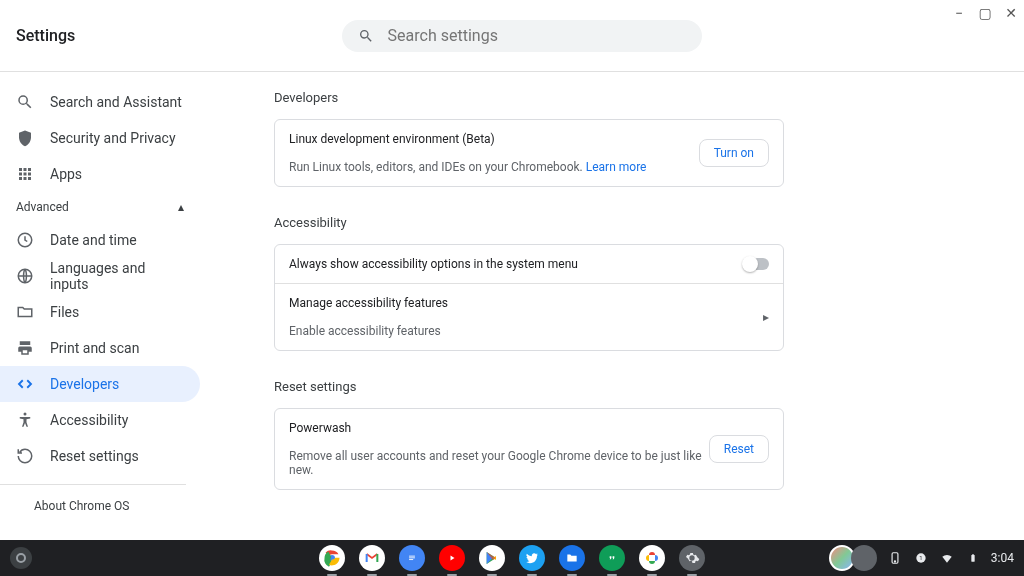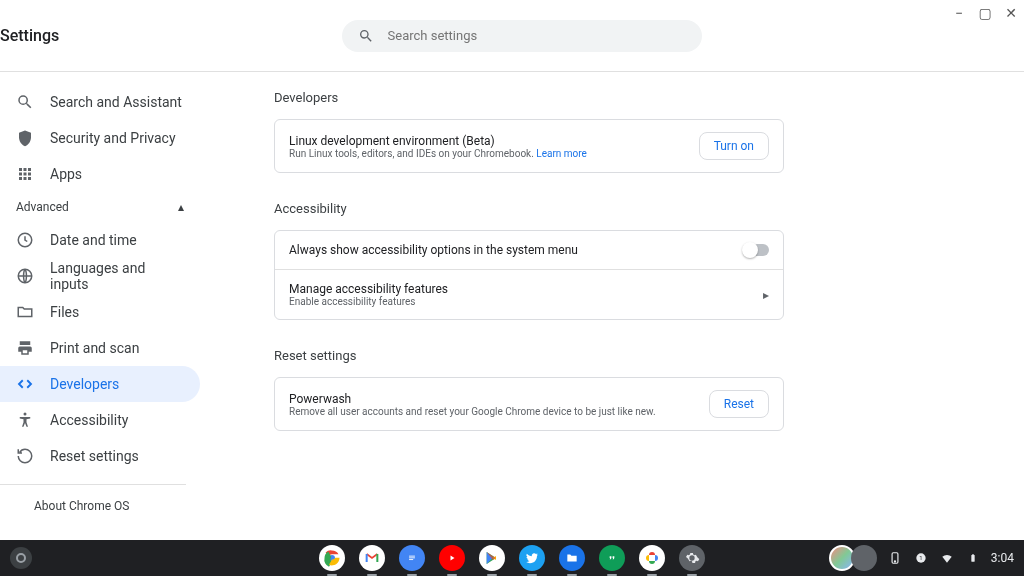--- a/index.html
+++ b/index.html
@@ -1,40 +1,40 @@
 <!DOCTYPE html>
 <html><head>
 <meta charset="utf-8">
 <style>
 * { box-sizing: border-box; margin: 0; padding: 0; font-family: "Roboto", "Helvetica Neue", Arial, sans-serif; }
 html, body { width: 1024px; height: 576px; overflow: hidden; background: #fff; }
 .window { width: 1024px; height: 576px; position: relative; }
 .window-controls { position: absolute; top: 6px; right: 6px; display: flex; gap: 12px; }
 .window-controls span { width: 14px; height: 14px; display: flex; align-items: center; justify-content: center; color: #555; font-size: 14px; cursor: pointer; }
-.header { height: 72px; display: flex; align-items: center; padding: 0 0; border-bottom: 1px solid #e0e0e0; }
+.header { height: 72px; display: flex; align-items: center; padding: 0 16px; border-bottom: 1px solid #e0e0e0; }
 .header-title { font-size: 16px; color: #202124; font-weight: 500; }
 .search-wrap { margin-left: auto; margin-right: auto; position: relative; left: -20px; }
 .search { width: 360px; height: 32px; border-radius: 16px; background: #f1f3f4; display: flex; align-items: center; padding: 0 16px; gap: 14px; }
-.search input { border: none; background: transparent; outline: none; font-size: 13px; color: #5f6368; width: 100%; }
+.search input { border: none; background: transparent; outline: none; font-size: 16px; color: #5f6368; width: 100%; }
 .search-icon { width: 16px; height: 16px; color: #5f6368; }
 .body { display: flex; height: calc(576px - 72px - 36px); }
 .sidebar { width: 200px; padding-top: 12px; }
 .nav-item { display: flex; align-items: center; gap: 16px; height: 36px; padding: 0 16px; font-size: 14px; color: #3c4043; cursor: pointer; border-top-right-radius: 18px; border-bottom-right-radius: 18px; }
 .nav-item.active { background: #e8f0fe; color: #1a73e8; }
 .nav-icon { width: 18px; height: 18px; display: flex; align-items: center; justify-content: center; color: #5f6368; }
 .nav-item.active .nav-icon { color: #1a73e8; }
 .section-label { display: flex; align-items: center; justify-content: space-between; padding: 8px 16px; font-size: 12px; color: #3c4043; cursor: pointer; }
 .about-row { padding: 14px 34px; font-size: 12px; color: #3c4043; border-top: 1px solid #e0e0e0; margin-top: 10px; cursor: pointer; margin-right: 14px; }
 .content { flex: 1; padding: 18px 40px 0 74px; }
 .group-title { font-size: 13px; color: #3c4043; margin-bottom: 14px; }
 .card { border: 1px solid #dadce0; border-radius: 6px; margin-bottom: 28px; width: 510px; }
 .row { display: flex; align-items: center; justify-content: space-between; padding: 12px 14px; }
 .row + .row { border-top: 1px solid #e0e0e0; }
 .row-text .title { font-size: 12px; color: #202124; }
-.row-text .sub { font-size: 10px; color: #5f6368; margin-top: 0; }
+.row-text .sub { font-size: 12px; color: #5f6368; margin-top: 14px; }
 .link { color: #1a73e8; cursor: pointer; }
 .pill-btn { border: 1px solid #dadce0; color: #1a73e8; background: #fff; font-size: 12px; padding: 6px 14px; border-radius: 8px; cursor: pointer; }
 .toggle { width: 26px; height: 12px; border-radius: 6px; background: #bdc1c6; position: relative; cursor: pointer; }
 .toggle::after { content: ""; position: absolute; left: -1px; top: -2px; width: 16px; height: 16px; background: #fff; border-radius: 50%; box-shadow: 0 1px 2px rgba(0,0,0,.3); }
 .chevron { color: #5f6368; font-size: 12px; }
 .shelf { position: absolute; bottom: 0; left: 0; right: 0; height: 36px; background: #1f2023; display: flex; align-items: center; padding: 0 10px; }
 .shelf-left { width: 22px; height: 22px; border-radius: 50%; background: #3c4043; display: flex; align-items: center; justify-content: center; cursor: pointer; }
 .shelf-left span { width: 10px; height: 10px; border: 2px solid #9aa0a6; border-radius: 50%; }
 .shelf-center { position: absolute; left: 50%; transform: translateX(-50%); display: flex; gap: 14px; }
 .app-icon { width: 26px; height: 26px; border-radius: 50%; display: flex; align-items: center; justify-content: center; font-size: 14px; cursor: pointer; color: #fff; position: relative; }

